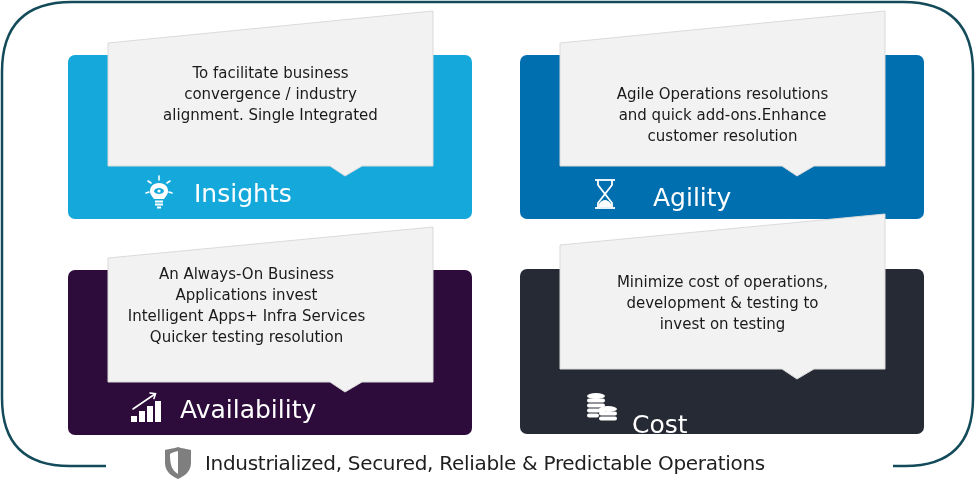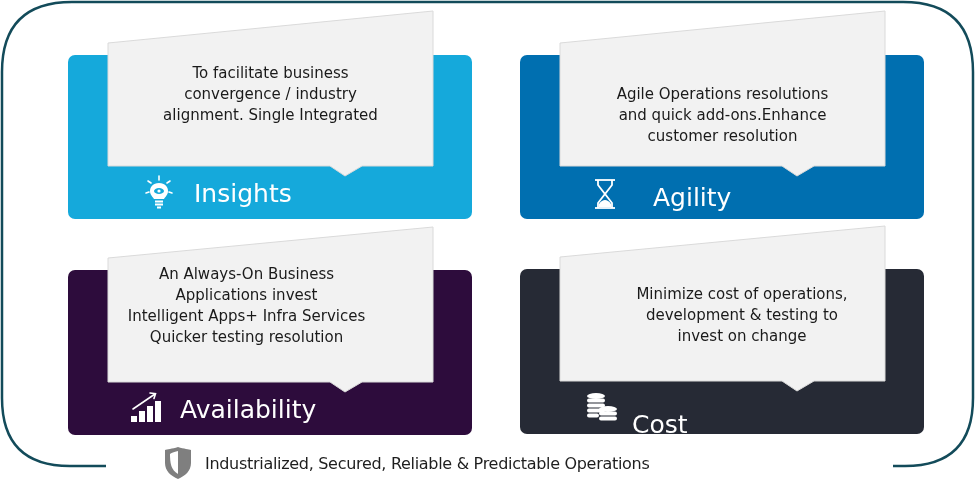--- a/index.html
+++ b/index.html
@@ -7,21 +7,21 @@
          font-family:"DejaVu Sans", "Liberation Sans", sans-serif; }
   .frame { position:absolute; left:0; top:0; width:975px; height:487px; }
   .card { position:absolute; border-radius:7px; }
   .card-title { position:absolute; color:#ffffff; font-size:25px; line-height:30px; white-space:nowrap; }
   .card-icon { position:absolute; width:34px; height:34px; }
   .callout { position:absolute; }
   .callout svg { position:absolute; left:0; top:0; overflow:visible; }
   .callout-text { position:absolute; left:0; right:0; text-align:center; color:#1a1a1a;
                   font-size:15px; line-height:21px; }
   .footer { position:absolute; left:163px; top:446px; height:34px; display:flex; align-items:center; }
-  .footer-text { font-size:16px; color:#1e1e1e; margin-left:12px; white-space:nowrap; letter-spacing:-0.3px; }
+  .footer-text { font-size:20px; color:#1e1e1e; margin-left:12px; white-space:nowrap; letter-spacing:-0.3px; }
 </style>
 </head>
 <body>
 
 <svg class="frame" viewBox="0 0 975 487">
   <path d="M106,466 L70,466 Q2,466 2,398 L2,72 Q2,2 72,2 L903,2 Q973,2 973,72 L973,398 Q973,466 905,466 L893,466" fill="none" stroke="#134B5A" stroke-width="2.5"></path>
 </svg>
 
 <div class="card" style="left:68px; top:55px; width:404px; height:164px; background:#15A9DB;">
   <svg class="card-icon" viewBox="0 0 34 34" style="left:74px; top:120px;">
@@ -110,28 +110,28 @@
       <rect x="3" y="13.5" width="18" height="4" rx="2"></rect>
       <rect x="3" y="18.5" width="18" height="4" rx="2"></rect>
       <rect x="3" y="23.5" width="12" height="4" rx="2"></rect>
       <ellipse cx="24" cy="19" rx="9" ry="3"></ellipse>
       <rect x="15" y="21.5" width="18" height="4" rx="2"></rect>
       <rect x="15" y="26.5" width="18" height="4" rx="2"></rect>
     </g>
   </svg>
   <div class="card-title" style="left:112px; top:141px;">Cost</div>
 </div>
-<div class="callout" style="left:560px; top:226px; width:325px; height:166px;padding-left:39px;">
+<div class="callout" style="left:560px; top:214px; width:325px; height:166px;">
   <svg width="325" height="166" viewBox="0 0 325 166">
     <path d="M0,31 L325,0 L325,155 L254,155 L237,165 L222,155 L0,155 Z" fill="#F2F2F2" stroke="#DADADA" stroke-width="1"></path>
   </svg>
   <div class="callout-text" style="top:58px;">
     <div>Minimize cost of operations,</div>
     <div>development &amp; testing to</div>
-    <div>invest on change</div>
+    <div>invest on testing</div>
   </div>
 </div>
 
 <div class="footer">
   <svg width="30" height="34" viewBox="0 0 30 34">
     <path d="M15,1 C9,3 4,3 2,4 L2,17 C2,25 8,30 15,33 C22,30 28,25 28,17 L28,4 C26,3 21,3 15,1 Z" fill="#7F7F7F"></path>
     <path d="M15,5 C11,6 8,7 7,8 C7,17 8,24 15,28 Z" fill="#ffffff"></path>
   </svg>
   <span class="footer-text">Industrialized, Secured, Reliable &amp; Predictable Operations</span>
 </div>

